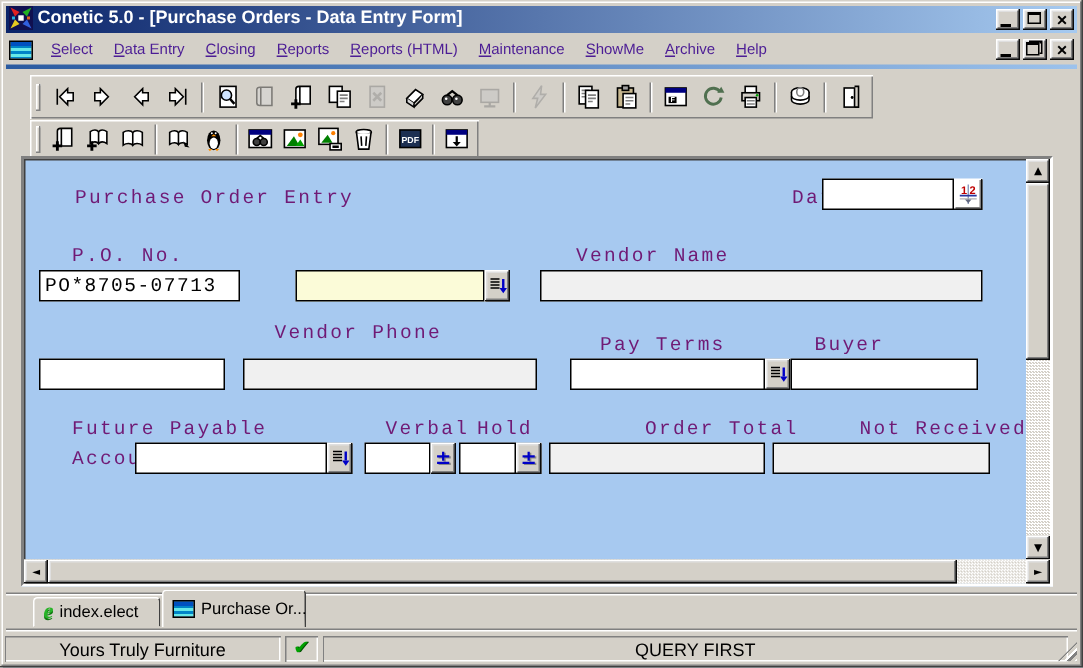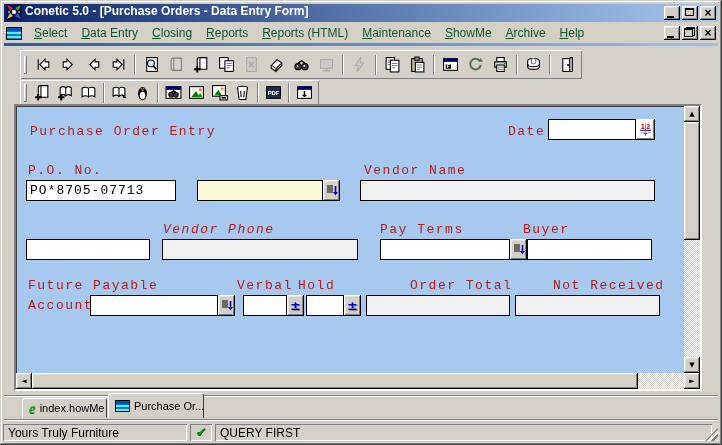--- a/index.html
+++ b/index.html
@@ -20,21 +20,21 @@
   .cap-btn .maxgl{position:absolute;left:3px;top:2px;width:9px;height:8px;border:1px solid #000;border-top:2px solid #000;}
   .cap-btn .restgl{position:absolute;left:2px;top:1px;width:11px;height:10px;}
   .cap-btn .restgl:before{content:"";position:absolute;right:0;top:0;width:7px;height:6px;border:1px solid #000;border-top:2px solid #000;}
   .cap-btn .restgl:after{content:"";position:absolute;left:0;bottom:0;width:7px;height:6px;border:1px solid #000;border-top:2px solid #000;background:#D4D0C8;}
   .closegl{font-size:12px;line-height:10px;}
   
   .menubar{position:absolute;left:4px;top:23px;right:4px;height:20px;display:flex;align-items:center;}
   .mdiicon{width:16px;height:13px;margin:0 5px 0 2px;border:1px solid #000;
     background:linear-gradient(#0050c0 0 3px, rgba(0,0,0,0) 3px),
       repeating-linear-gradient(180deg,#66e8e8 0 2px,#0084c8 2px 4px);}
-  .menuitem{padding:2px 7px;font-size:12px;color:#14532d;white-space:nowrap;}
+  .menuitem{padding:2px 7px;font-size:10px;color:#4c1d95;white-space:nowrap;}
   .menuitem u{text-decoration:underline;}
   
   .bluestrip{position:absolute;left:4px;right:4px;top:43px;height:3px;
     background:linear-gradient(to right,#2a5aa0,#9cc2ec);}
   
   .tstrip{position:absolute;display:inline-flex;align-items:center;padding:2px 3px;background:#D4D0C8;
     box-shadow:inset 1px 1px #fff, inset -1px -1px #808080;}
   #tstrip1{left:20px;top:50px;height:29px;}
   #tstrip2{left:20px;top:80px;height:25px;}
   .tgrip{width:3px;height:18px;margin:0 4px 0 1px;background:#D4D0C8;
@@ -42,21 +42,21 @@
   .tbtn{width:25px;height:23px;border:none;background:transparent;padding:0;display:flex;align-items:center;justify-content:center;}
   #tstrip2 .tbtn{width:23px;height:20px;}
   .tbtn svg{width:17px;height:17px;}
   .tbtn.disabled svg{filter:grayscale(1) opacity(0.5) contrast(0.7);}
   .tsep{width:2px;height:20px;margin:0 3px;border-left:1px solid #808080;border-right:1px solid #fff;}
   
   .formarea{position:absolute;left:14px;top:104px;width:688px;height:287px;background:#A7C9F0;
     border:2px solid;border-color:#808080 #fff #fff #808080;
     box-shadow:inset 1px 1px #404040;}
   .flabel{position:absolute;font-family:"Liberation Mono","DejaVu Sans Mono",monospace;
-    font-size:13px;letter-spacing:1.5px;color:#b91c1c;white-space:pre;}
+    font-size:13px;letter-spacing:1.5px;color:#701a75;white-space:pre;margin-left:20px;}
   .ffield{position:absolute;height:21px;border:1px solid #000;background:#fff;
     font-family:"Liberation Mono","DejaVu Sans Mono",monospace;font-size:13px;letter-spacing:1px;
     padding:2px 3px;color:#000;white-space:pre;overflow:hidden;}
   .ffield.gray{background:#F0F0F0;}
   .ffield.yellow{background:#FBFBD8;}
   .sbtn{position:absolute;width:17px;height:21px;background:#D4D0C8;border:none;padding:0;
     box-shadow:inset -1px -1px #0a0a0a, inset 1px 1px #fff, inset -2px -2px #808080, inset 2px 2px #dfdfdf;
     display:flex;align-items:center;justify-content:center;}
   .sbtn svg{width:13px;height:15px;}
   .pmglyph{color:#0000C8;font-weight:bold;font-size:13px;line-height:13px;font-family:"DejaVu Sans",sans-serif;text-shadow:1px 1px 0 #888;}
@@ -80,21 +80,21 @@
   #tab2{left:104px;top:1px;height:25px;width:96px;z-index:3;border-bottom:none;}
   .ie-e{font-family:"Liberation Serif",serif;font-style:italic;font-weight:bold;font-size:15px;color:#28b428;
     text-shadow:0 1px 0 #117711;line-height:12px;}
   .tablist{width:15px;height:12px;border:1px solid #000;flex:0 0 auto;
     background:linear-gradient(#0050c0 0 3px, rgba(0,0,0,0) 3px),
       repeating-linear-gradient(180deg,#66e8e8 0 2px,#0084c8 2px 4px);}
   
   .statusline{position:absolute;left:4px;right:4px;top:419px;height:2px;background:linear-gradient(#808080 50%,#fff 50%);}
   .spanel{position:absolute;top:424px;height:17px;background:#D4D0C8;
     box-shadow:inset 1px 1px #808080, inset -1px -1px #fff;
-    font-size:12px;color:#000;display:flex;align-items:center;padding:0 5px;white-space:nowrap;overflow:hidden;}
+    font-size:12px;color:#000;display:flex;align-items:center;padding:0 5px;white-space:nowrap;overflow:hidden;justify-content:center;}
   .checkglyph{color:#00A000;font-weight:bold;font-size:13px;font-family:"DejaVu Sans",sans-serif;text-shadow:1px 0 0 #005000;}
   .grip{position:absolute;right:4px;bottom:4px;width:13px;height:13px;
     background:repeating-linear-gradient(135deg,rgba(0,0,0,0) 0 2px,#fff 2px 3px,#808080 3px 5px);
     clip-path:polygon(100% 0,100% 100%,0 100%);}
   .hidden-defs{position:absolute;width:0;height:0;overflow:hidden;}
 </style>
 </head>
 <body>
 
 <svg class="hidden-defs" xmlns="http://www.w3.org/2000/svg">
@@ -502,30 +502,30 @@
     <span class="flabel" style="left:492px;top:18px;">Date</span>
     <div class="ffield" style="left:532px;top:13px;width:88px;"></div>
     <button class="sbtn calbtn" style="left:620px;top:13px;">
         <svg viewBox="0 0 15 17">
           <use href="#i-calendar"></use>
         </svg>
       </button>
 
     <span class="flabel" style="left:12px;top:57px;">P.O. No.</span>
     <span class="flabel" style="left:348px;top:57px;">Vendor Name</span>
-    <div class="ffield" style="left:10px;top:74px;width:150px;">PO*8705-07713</div>
+    <div class="ffield" style="left:10px;top:74px;width:134px;">PO*8705-07713</div>
     <div class="ffield yellow" style="left:181px;top:74px;width:126px;"></div>
     <button class="sbtn" style="left:307px;top:74px;">
         <svg viewBox="0 0 13 15">
           <use href="#i-lookup"></use>
         </svg>
       </button>
     <div class="ffield gray" style="left:344px;top:74px;width:295px;"></div>
 
-    <span class="flabel" style="left:147px;top:116px;font-style:italic;">Vendor Phone</span>
+    <span class="flabel" style="left:147px;top:108px;">Vendor Phone</span>
     <span class="flabel" style="left:364px;top:116px;">Pay Terms</span>
     <span class="flabel" style="left:507px;top:116px;">Buyer</span>
     <div class="ffield" style="left:10px;top:133px;width:124px;"></div>
     <div class="ffield gray" style="left:146px;top:133px;width:196px;"></div>
     <div class="ffield" style="left:364px;top:133px;width:130px;"></div>
     <button class="sbtn" style="left:494px;top:133px;">
         <svg viewBox="0 0 13 15">
           <use href="#i-lookup"></use>
         </svg>
       </button>
@@ -573,21 +573,21 @@
       <button class="sb-btn" style="right:0;">
           <span>►</span>
         </button>
     </div>
   </div>
 
   <div class="tabstrip">
     <div class="tabline"></div>
     <div class="tab" id="tab1">
       <span class="ie-e">e</span>
-      <span>index.howMe</span>
+      <span>index.elect</span>
     </div>
     <div class="tab" id="tab2">
       <span class="tablist"></span>
       <span>Purchase Or...</span>
     </div>
   </div>
 
   <div class="statusline"></div>
   <div class="spanel" style="left:3px;width:184px;">
     <span>Yours Truly Furniture</span>

